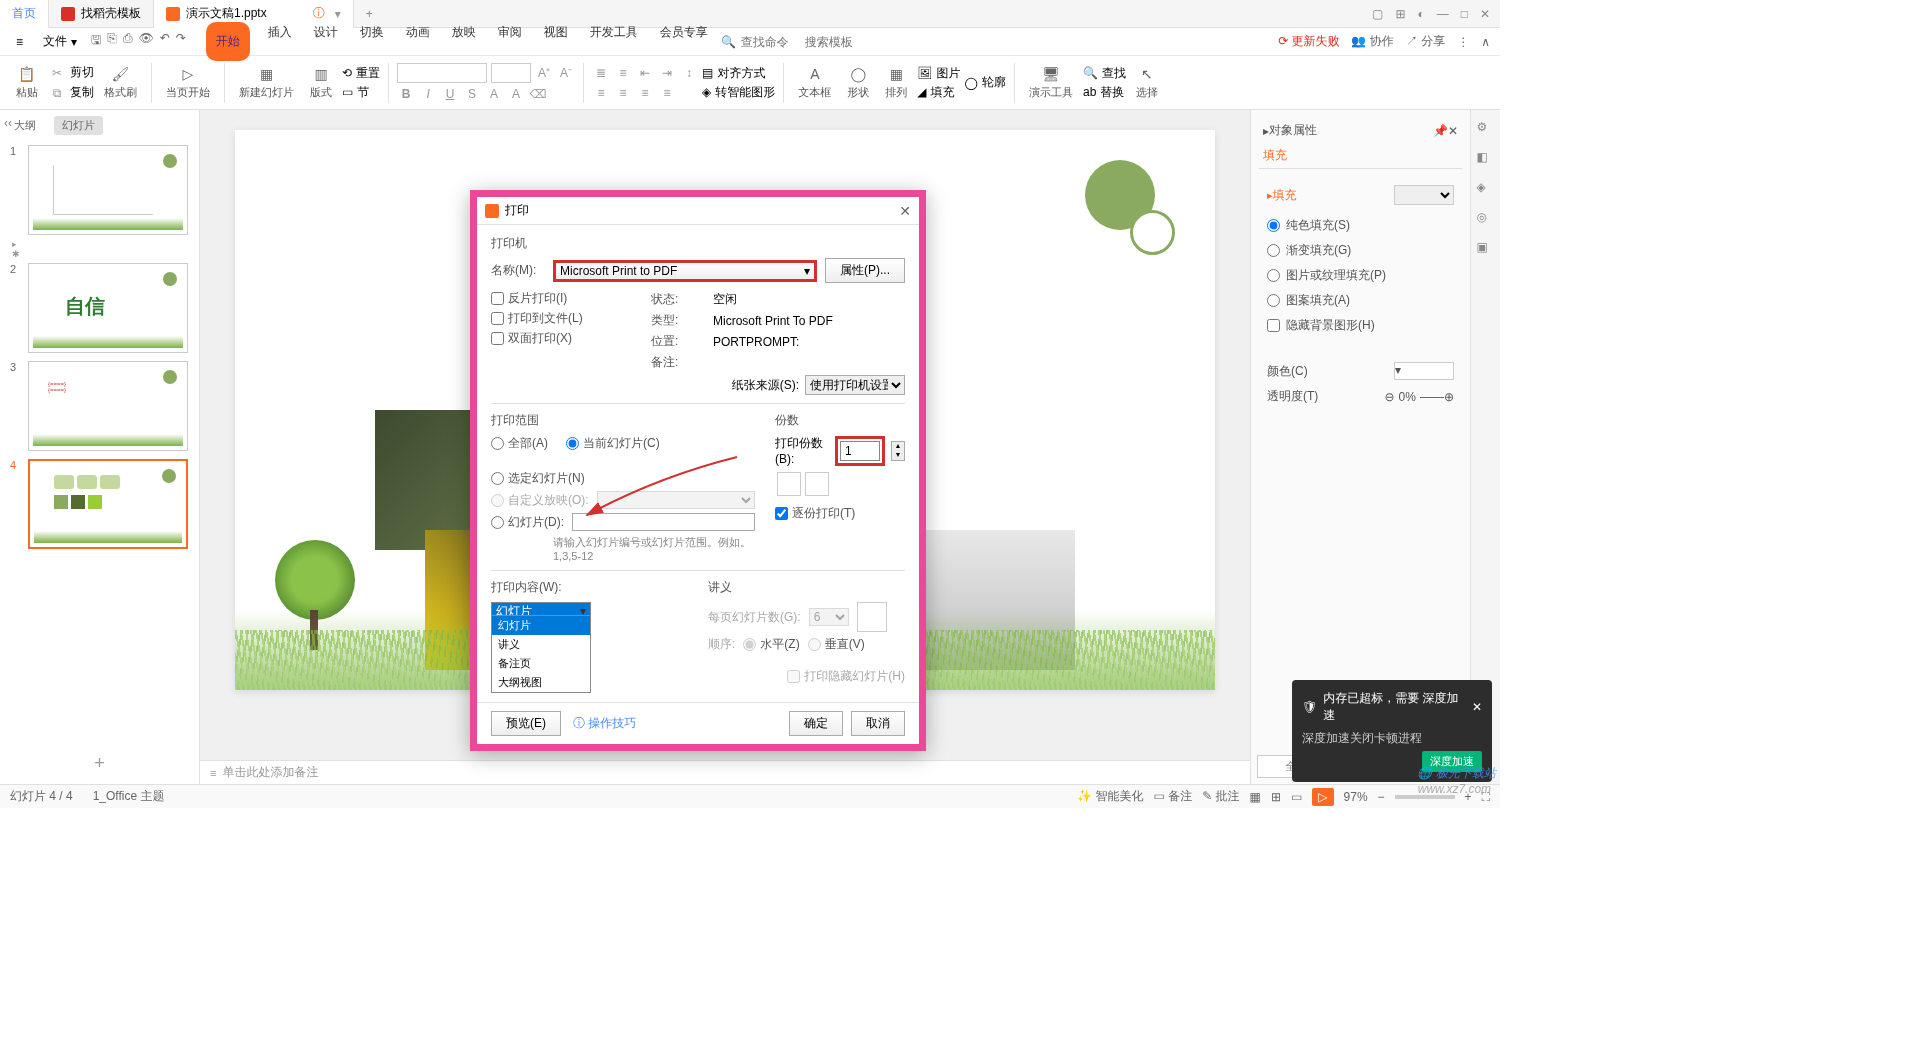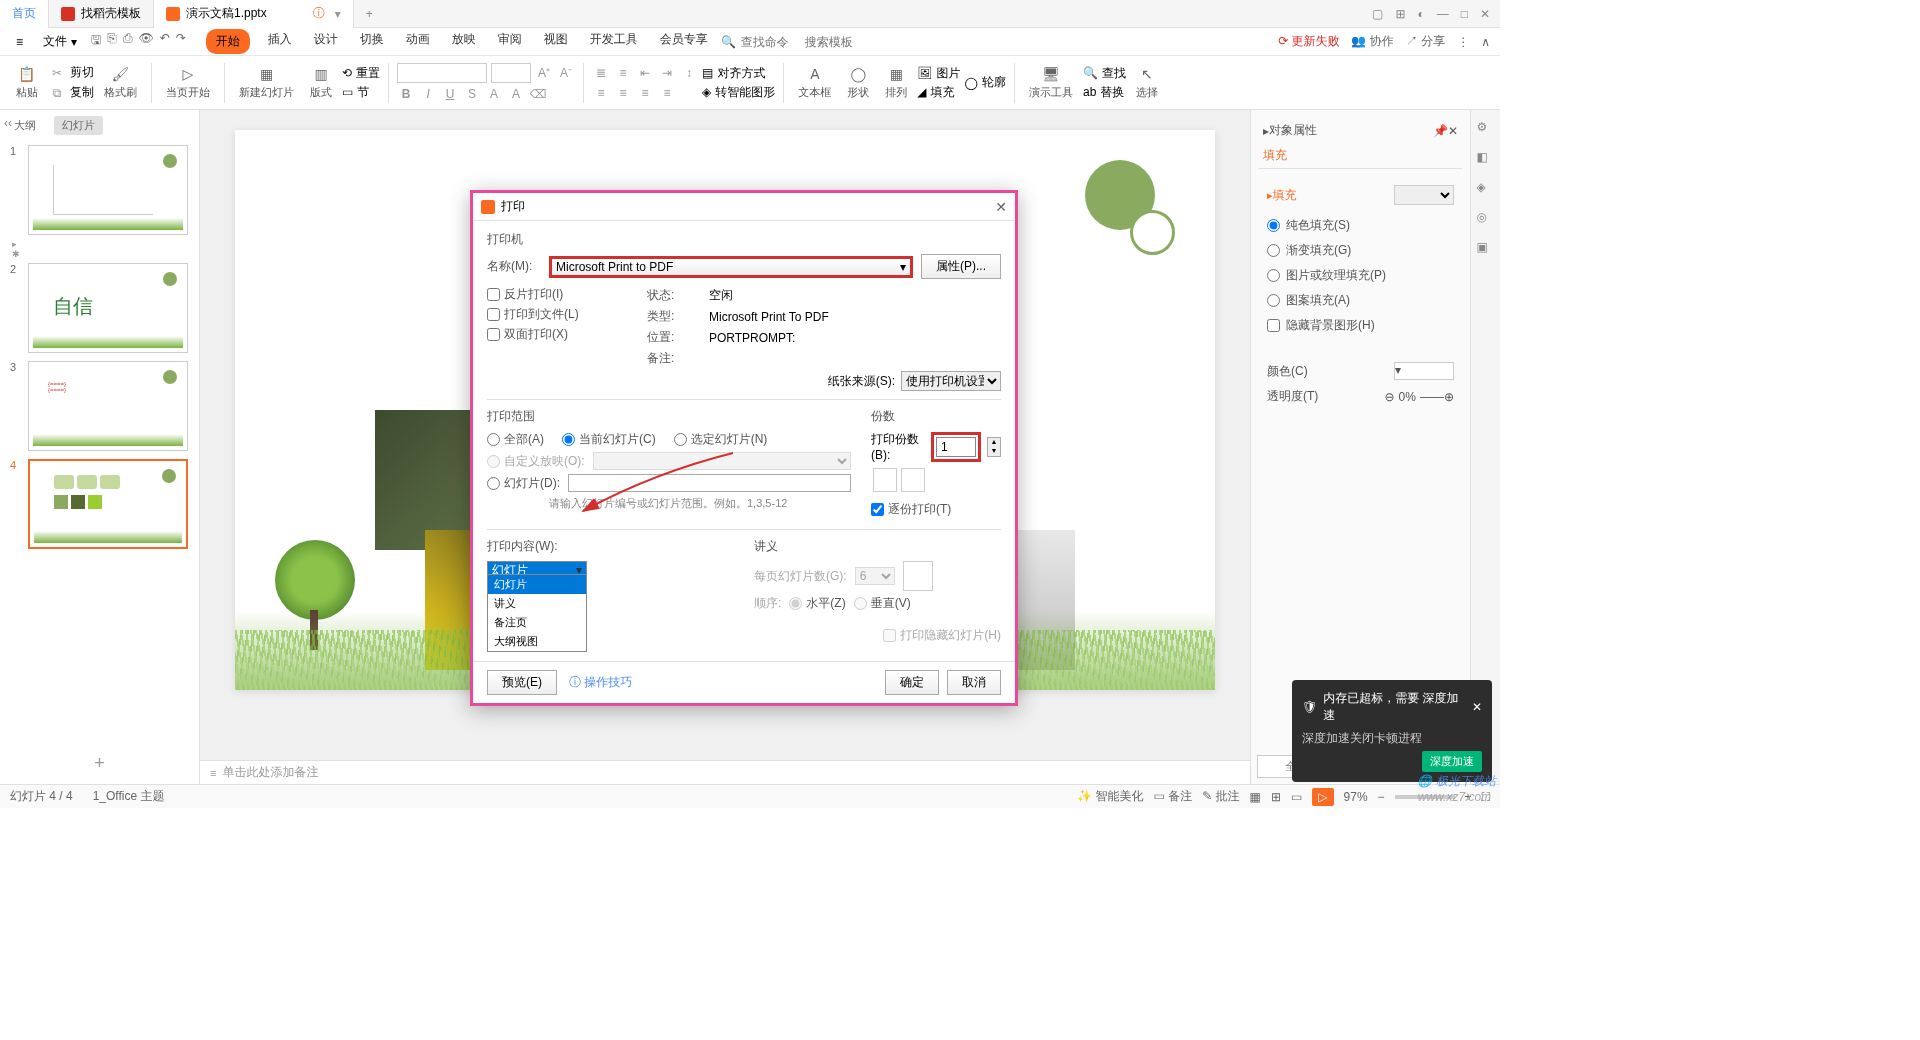--- a/index.html
+++ b/index.html
@@ -13,21 +13,21 @@
 .ico-p{background:#fc6a21;border-radius:2px}
 .tab-close{color:#999;margin-left:4px}
 .tab-plus{padding:0 12px;color:#888}
 .win-controls{margin-left:auto;display:flex;gap:12px;padding:0 10px;color:#888}
 .menubar{height:28px;display:flex;align-items:center;padding:0 10px;gap:10px;border-bottom:1px solid #e8e8e8}
 .menu-left{display:flex;align-items:center;gap:8px}
 .menu-file{display:flex;align-items:center;gap:4px;padding:2px 6px}
 .menu-icons{display:flex;gap:6px;color:#666}
 .menu-tabs{display:flex;gap:14px;margin-left:10px}
 .menu-tab{padding:2px 4px;cursor:pointer;color:#333}
-.menu-tab.active{background:#fc6a21;color:#000000;border-radius:10px;padding:4px 10px}
+.menu-tab.active{background:#fc6a21;color:#4c1d95;border-radius:10px;padding:11px 10px}
 .menu-right{margin-left:auto;display:flex;align-items:center;gap:12px;color:#666}
 .search-box{display:flex;align-items:center;gap:4px;color:#aaa}
 .search-input{border:none;outline:none;color:#aaa;width:60px}
 .ribbon{height:54px;display:flex;align-items:center;padding:0 10px;gap:4px;border-bottom:1px solid #e0e0e0;background:#fff}
 .rb-group{display:flex;flex-direction:column;align-items:center;padding:0 6px;position:relative}
 .rb-sep{width:1px;height:40px;background:#e0e0e0;margin:0 4px}
 .rb-ico{width:20px;height:18px;display:flex;align-items:center;justify-content:center;color:#666;font-size:14px}
 .rb-lbl{font-size:11px;color:#555;margin-top:2px}
 .rb-row{display:flex;gap:4px;align-items:center}
 .rb-col{display:flex;flex-direction:column;gap:2px}
@@ -66,21 +66,21 @@
 .props-header{display:flex;align-items:center;padding:4px;color:#555;font-size:12px}
 .props-section{margin-top:8px}
 .props-title{color:#fc6a21;font-size:12px;padding:4px;border-bottom:1px solid #e0e0e0}
 .props-row{display:flex;align-items:center;padding:4px 8px;font-size:11px;color:#555}
 .props-row input[type=radio],.props-row input[type=checkbox]{margin-right:6px}
 .props-dropdown{width:100%;border:1px solid #ccc;height:20px;margin:4px 0}
 .side-icons{width:30px;background:#f5f5f5;border-left:1px solid #e0e0e0;display:flex;flex-direction:column;align-items:center;gap:12px;padding-top:10px}
 .side-ico{width:18px;height:18px;color:#888;cursor:pointer}
 .statusbar{height:24px;border-top:1px solid #e0e0e0;display:flex;align-items:center;padding:0 10px;font-size:11px;color:#666;background:#f9f9f9}
 .status-right{margin-left:auto;display:flex;align-items:center;gap:10px}
-.dialog{position:absolute;left:470px;top:190px;width:548px;background:#fff;border:3px solid #ec4899;box-shadow:0 4px 20px rgba(0,0,0,0.3);z-index:100}
+.dialog{position:absolute;left:470px;top:190px;width:456px;background:#fff;border:7px solid #ec4899;box-shadow:0 4px 20px rgba(0,0,0,0.3);z-index:100}
 .dlg-title{height:28px;display:flex;align-items:center;padding:0 8px;border-bottom:1px solid #e0e0e0}
 .dlg-title-ico{width:14px;height:14px;background:#fc6a21;border-radius:2px;margin-right:6px}
 .dlg-close{margin-left:auto;cursor:pointer;font-size:14px;color:#666}
 .dlg-body{padding:10px 14px}
 .dlg-label{color:#555;margin-bottom:6px}
 .dlg-row{display:flex;align-items:center;margin:4px 0;gap:8px}
 .dlg-row-label{width:54px;color:#555}
 .printer-sel{flex:1;border:1px solid #888;height:22px;padding:0 4px;display:flex;align-items:center;justify-content:space-between;background:linear-gradient(#fff,#eee)}
 .red-box{border:3px solid #d32f2f !important}
 .btn{border:1px solid #aaa;background:linear-gradient(#fff,#eee);padding:3px 14px;cursor:pointer;font-size:12px}
@@ -95,26 +95,26 @@
 .content-sel{width:100px;border:1px solid #888;height:18px;background:#0078d7;color:#fff;padding:0 4px;display:flex;align-items:center;justify-content:space-between;font-size:11px}
 .dropdown-list{position:absolute;background:#fff;border:1px solid #888;width:100px;z-index:10}
 .dd-item{padding:2px 6px;font-size:11px;cursor:pointer}
 .dd-item:hover,.dd-item.hover{background:#0078d7;color:#fff}
 .dlg-footer{display:flex;padding:8px 14px;border-top:1px solid #e0e0e0;align-items:center}
 .arrow{position:absolute;pointer-events:none;z-index:101}
 .red-arrow{stroke:#d32f2f;stroke-width:2;fill:none}
 .toast{position:absolute;right:8px;bottom:30px;width:200px;background:#2d2d2d;color:#ccc;padding:10px;border-radius:4px;font-size:11px;z-index:200}
 .toast-title{display:flex;align-items:center;gap:6px;color:#fff;margin-bottom:6px}
 .toast-btn{background:#00b578;color:#fff;border:none;padding:3px 8px;border-radius:2px;float:right;margin-top:4px;font-size:11px}
-.watermark{position:absolute;right:4px;bottom:8px;font-size:12px;color:#4b8bf4;opacity:0.8;z-index:300;font-style:italic}
+.watermark{position:absolute;right:4px;bottom:16px;font-size:12px;color:#4b8bf4;opacity:0.8;z-index:300;font-style:italic}
 .thumb-content{position:absolute;inset:4px}
 .th-chart{position:absolute;left:20px;top:15px;width:100px;height:50px;border-left:1px solid #ccc;border-bottom:1px solid #ccc}
 .th-grass{position:absolute;bottom:0;left:0;right:0;height:12px;background:linear-gradient(to top,#7cb342,transparent)}
 .th-circle{position:absolute;top:4px;right:6px;width:14px;height:14px;background:#8aab5f;border-radius:50%}
-.th-text{position:absolute;left:20px;top:25px;font-size:20px;font-weight:normal}
+.th-text{position:absolute;left:32px;top:25px;font-size:20px;font-weight:bold}
 .disabled{color:#aaa}
 .paper-src{display:flex;justify-content:flex-end;align-items:center;gap:6px;}
 .range-radios{display:flex;gap:18px;flex-wrap:wrap}
 .slide-input{flex:1;border:1px solid #aaa;height:18px}
 .hint{font-size:11px;color:#888;margin-left:62px}
 .copies-box{border:3px solid #d32f2f;padding:2px;display:inline-flex}
 .collate-ico{width:24px;height:24px;border:1px solid #ccc;display:inline-block;margin:0 2px}
 .handout-grid{width:30px;height:30px;border:1px solid #ccc;display:inline-block}
 .line-sep{height:1px;background:#e0e0e0;margin:8px 0}
 .props-bottom{position:absolute;bottom:6px;left:6px;right:6px;display:flex;gap:6px}

